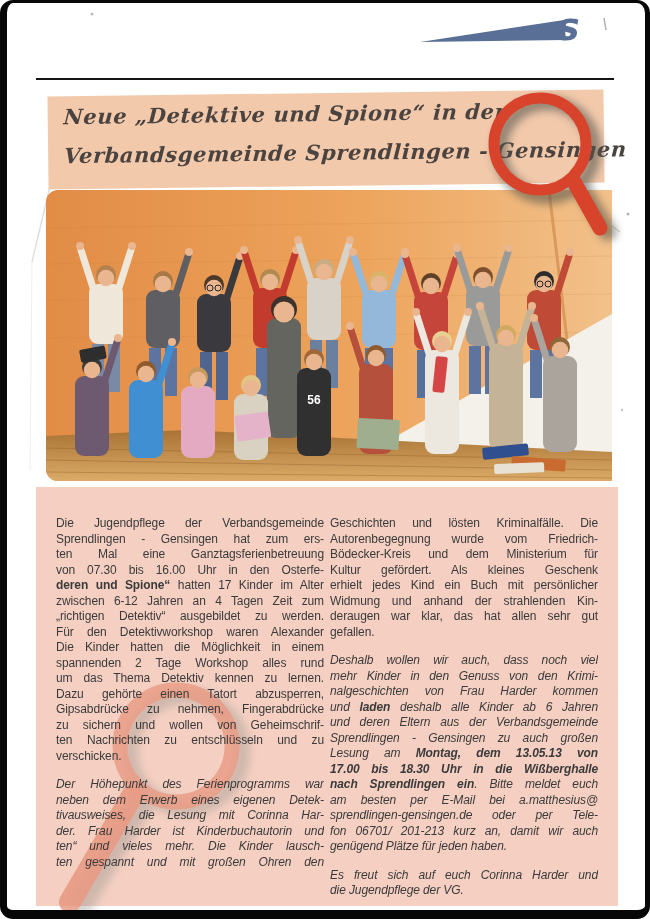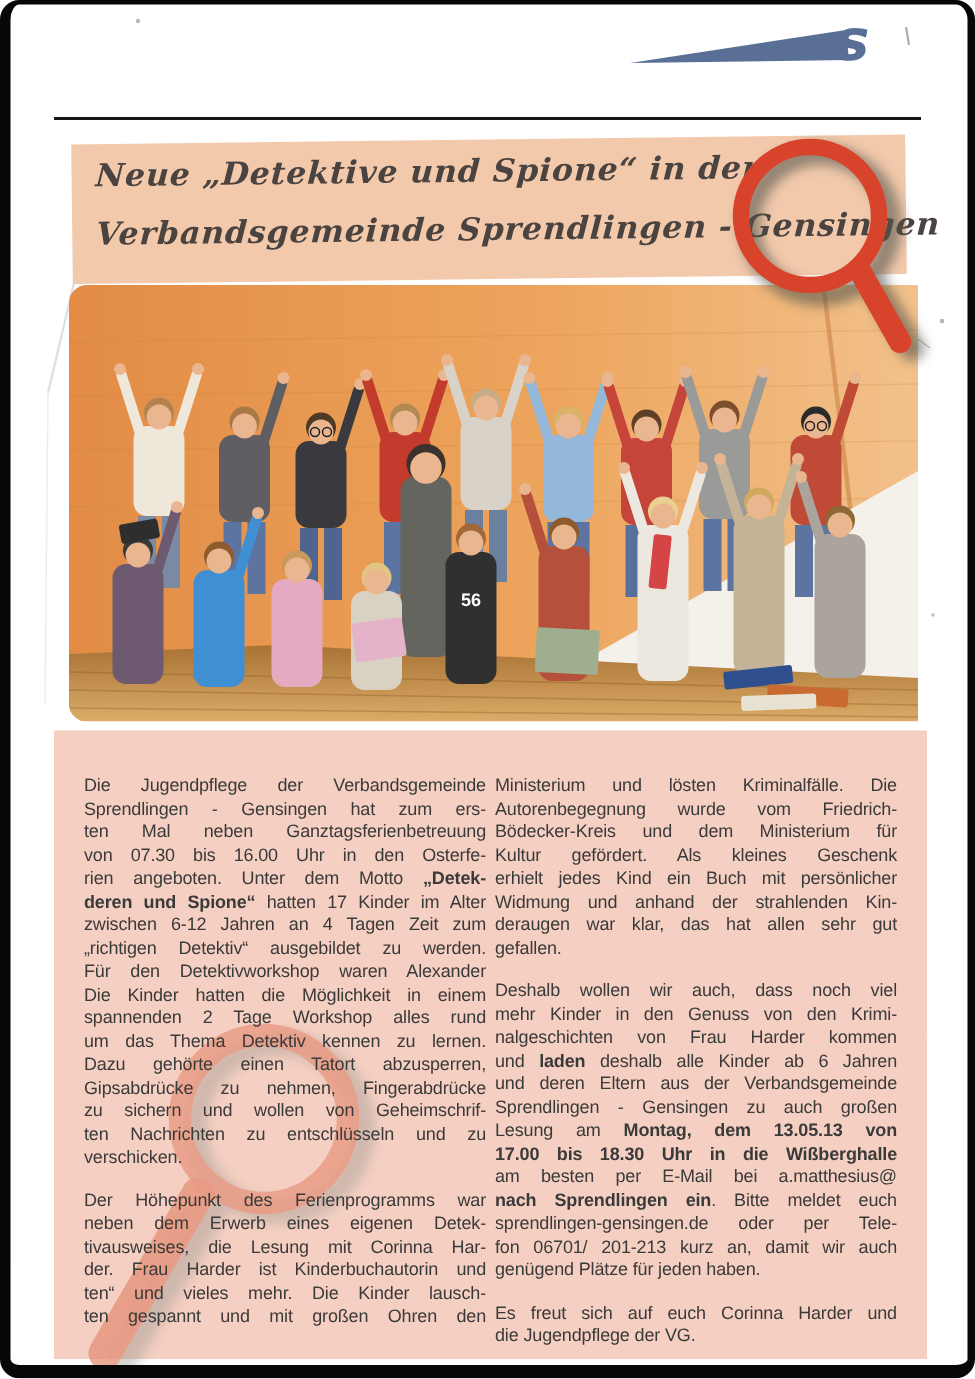--- a/index.html
+++ b/index.html
@@ -30,21 +30,21 @@
   .photo svg{display:block;}
   
   .mag{position:absolute;left:452px;top:82px;width:178px;height:170px;z-index:20;pointer-events:none;}
   
   .txtbg{position:absolute;left:36px;top:487px;width:582px;height:419px;background:#f5d0c2;z-index:8;}
   .wmark{position:absolute;left:28px;top:638px;width:244px;height:272px;z-index:9;opacity:.8;pointer-events:none;}
   .col{position:absolute;top:500px;width:268px;z-index:10;font-size:12px;line-height:15.5px;
        color:#3a3a3a;letter-spacing:-0.1px;margin-top:16px;}
   .col-l{left:56px;}
   .col-r{left:330px;}
-  .para + .para{margin-top:13px;}
+  .para + .para{margin-top:13px;font-style:italic;}
   .line{text-align:justify;text-align-last:justify;height:15.5px;overflow:hidden;}
   .line.end{text-align-last:left;}
   .b{font-weight:bold;}
   
   .artifacts{position:absolute;inset:0;z-index:3;pointer-events:none;}
 </style>
 </head>
 <body>
 
 <div class="stage">
@@ -303,23 +303,22 @@
       <line x1="114" y1="164" x2="52" y2="268" stroke="#8d8d89" stroke-width="24" stroke-linecap="round"></line>
     </g>
     <circle cx="148" cy="108" r="56" fill="none" stroke="#e69078" stroke-width="15" opacity="0.85"></circle>
     <line x1="104" y1="158" x2="42" y2="264" stroke="#e58d74" stroke-width="22" stroke-linecap="round" opacity="0.9"></line>
   </svg>
 
   <div class="col col-l">
       <div class="para">
         <div class="line"><span>Die Jugendpflege der Verbandsgemeinde</span></div>
         <div class="line"><span>Sprendlingen - Gensingen hat zum ers-</span></div>
-        <div class="line"><span>ten Mal neben Ganztagsferienbetreuung</span></div>
+        <div class="line"><span>ten Mal eine Ganztagsferienbetreuung</span></div>
         <div class="line"><span>von 07.30 bis 16.00 Uhr in den Osterfe-</span></div>
-        <div class="line"><span>rien angeboten. Unter dem Motto </span><span class="b">„Detek-</span></div>
         <div class="line"><span class="b">deren und Spione“</span><span> hatten 17 Kinder im Alter</span></div>
         <div class="line"><span>zwischen 6-12 Jahren an 4 Tagen Zeit zum</span></div>
         <div class="line"><span>„richtigen Detektiv“ ausgebildet zu werden.</span></div>
         <div class="line"><span>Für den Detektivworkshop waren Alexander</span></div>
         <div class="line"><span>Die Kinder hatten die Möglichkeit in einem</span></div>
         <div class="line"><span>spannenden 2 Tage Workshop alles rund</span></div>
         <div class="line"><span>um das Thema Detektiv kennen zu lernen.</span></div>
         <div class="line"><span>Dazu gehörte einen Tatort abzusperren,</span></div>
         <div class="line"><span>Gipsabdrücke zu nehmen, Fingerabdrücke</span></div>
         <div class="line"><span>zu sichern und wollen von Geheimschrif-</span></div>
@@ -330,40 +329,40 @@
         <div class="line"><span>Der Höhepunkt des Ferienprogramms war</span></div>
         <div class="line"><span>neben dem Erwerb eines eigenen Detek-</span></div>
         <div class="line"><span>tivausweises, die Lesung mit Corinna Har-</span></div>
         <div class="line"><span>der. Frau Harder ist Kinderbuchautorin und</span></div>
         <div class="line"><span>ten“ und vieles mehr. Die Kinder lausch-</span></div>
         <div class="line"><span>ten gespannt und mit großen Ohren den</span></div>
       </div>
     </div>
   <div class="col col-r">
       <div class="para">
-        <div class="line"><span>Ministerium und lösten Kriminalfälle. Die</span></div>
+        <div class="line"><span>Geschichten und lösten Kriminalfälle. Die</span></div>
         <div class="line"><span>Autorenbegegnung wurde vom Friedrich-</span></div>
         <div class="line"><span>Bödecker-Kreis und dem Ministerium für</span></div>
         <div class="line"><span>Kultur gefördert. Als kleines Geschenk</span></div>
         <div class="line"><span>erhielt jedes Kind ein Buch mit persönlicher</span></div>
         <div class="line"><span>Widmung und anhand der strahlenden Kin-</span></div>
         <div class="line"><span>deraugen war klar, das hat allen sehr gut</span></div>
         <div class="line end"><span>gefallen.</span></div>
       </div>
       <div class="para">
         <div class="line"><span>Deshalb wollen wir auch, dass noch viel</span></div>
         <div class="line"><span>mehr Kinder in den Genuss von den Krimi-</span></div>
         <div class="line"><span>nalgeschichten von Frau Harder kommen</span></div>
         <div class="line"><span>und </span><span class="b">laden</span><span> deshalb alle Kinder ab 6 Jahren</span></div>
         <div class="line"><span>und deren Eltern aus der Verbandsgemeinde</span></div>
         <div class="line"><span>Sprendlingen - Gensingen zu auch großen</span></div>
         <div class="line"><span>Lesung am </span><span class="b">Montag, dem 13.05.13 von</span></div>
         <div class="line"><span class="b">17.00 bis 18.30 Uhr in die Wißberghalle</span></div>
+        <div class="line"><span class="b">nach Sprendlingen ein</span><span>. Bitte meldet euch</span></div>
         <div class="line"><span>am besten per E-Mail bei a.matthesius@</span></div>
-        <div class="line"><span class="b">nach Sprendlingen ein</span><span>. Bitte meldet euch</span></div>
         <div class="line"><span>sprendlingen-gensingen.de oder per Tele-</span></div>
         <div class="line"><span>fon 06701/ 201-213 kurz an, damit wir auch</span></div>
         <div class="line end"><span>genügend Plätze für jeden haben.</span></div>
       </div>
       <div class="para">
         <div class="line"><span>Es freut sich auf euch Corinna Harder und</span></div>
         <div class="line end"><span>die Jugendpflege der VG.</span></div>
       </div>
     </div>
 

